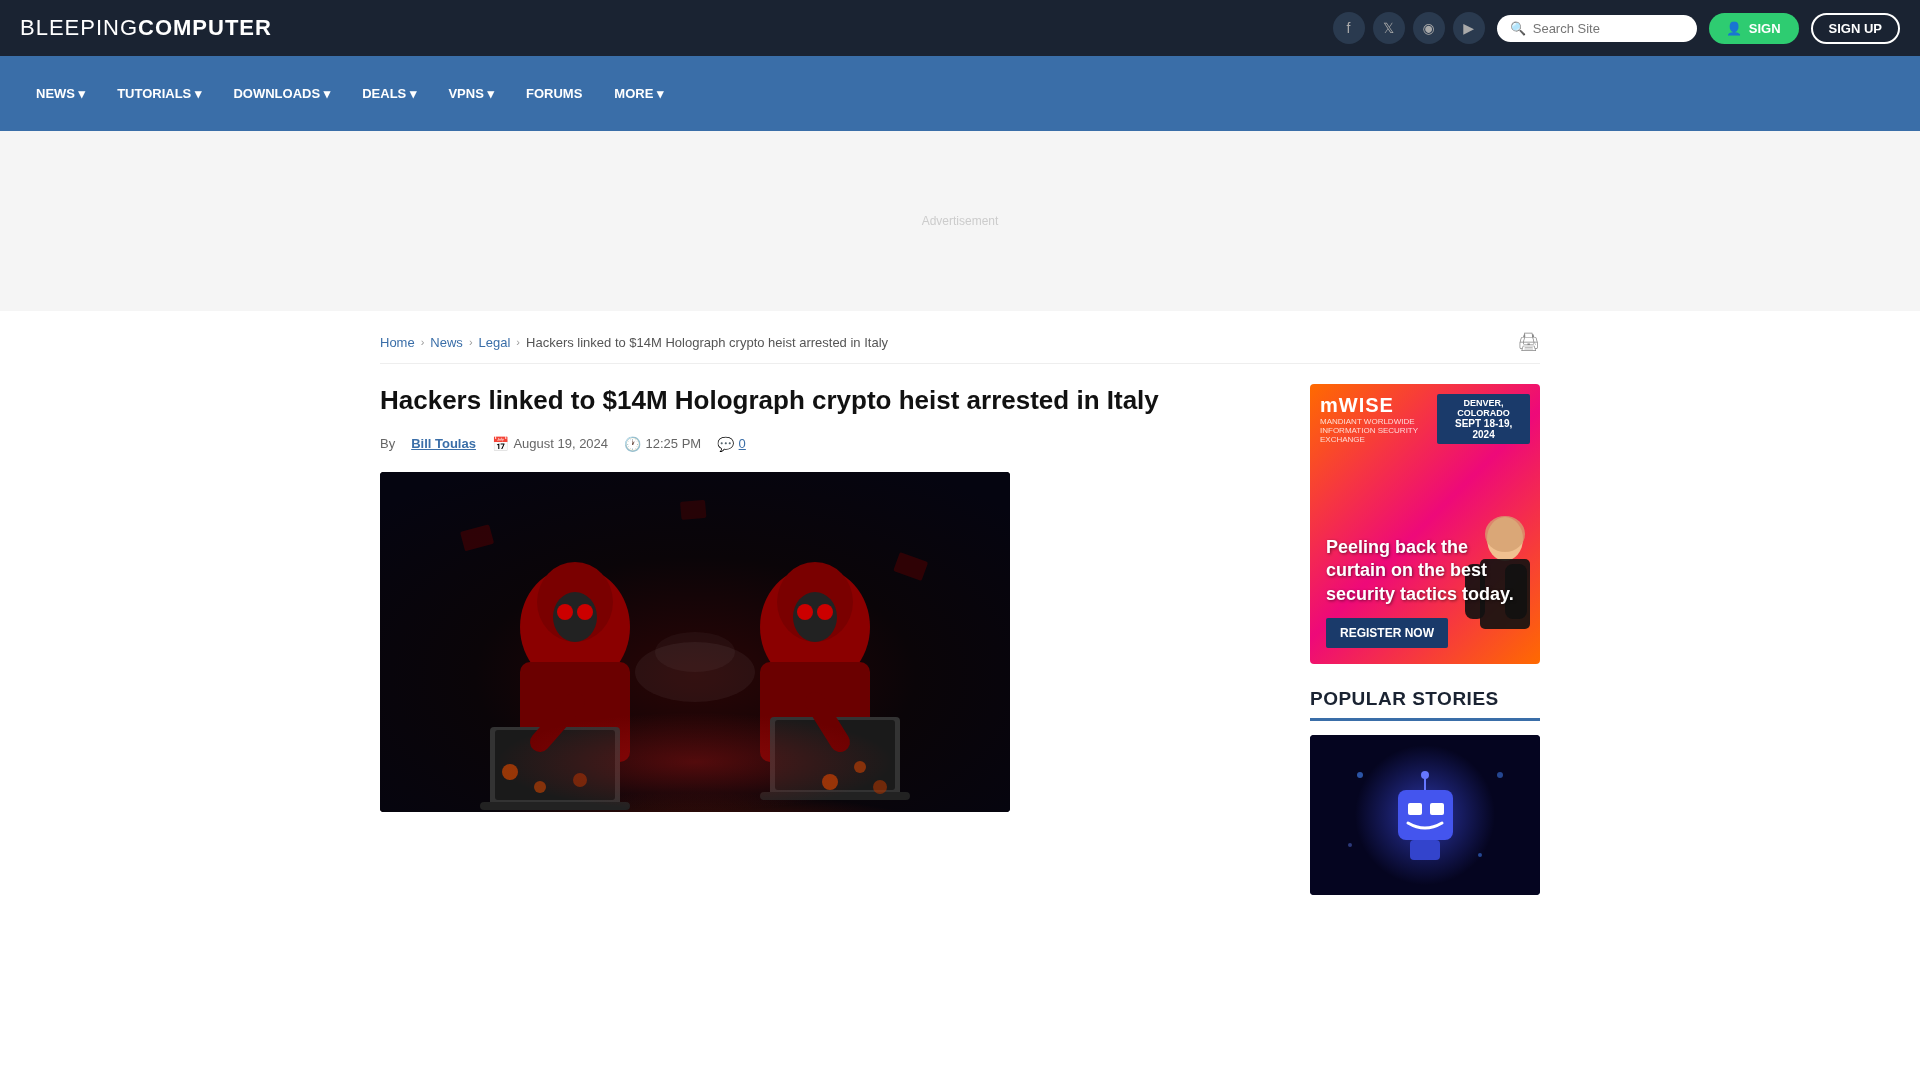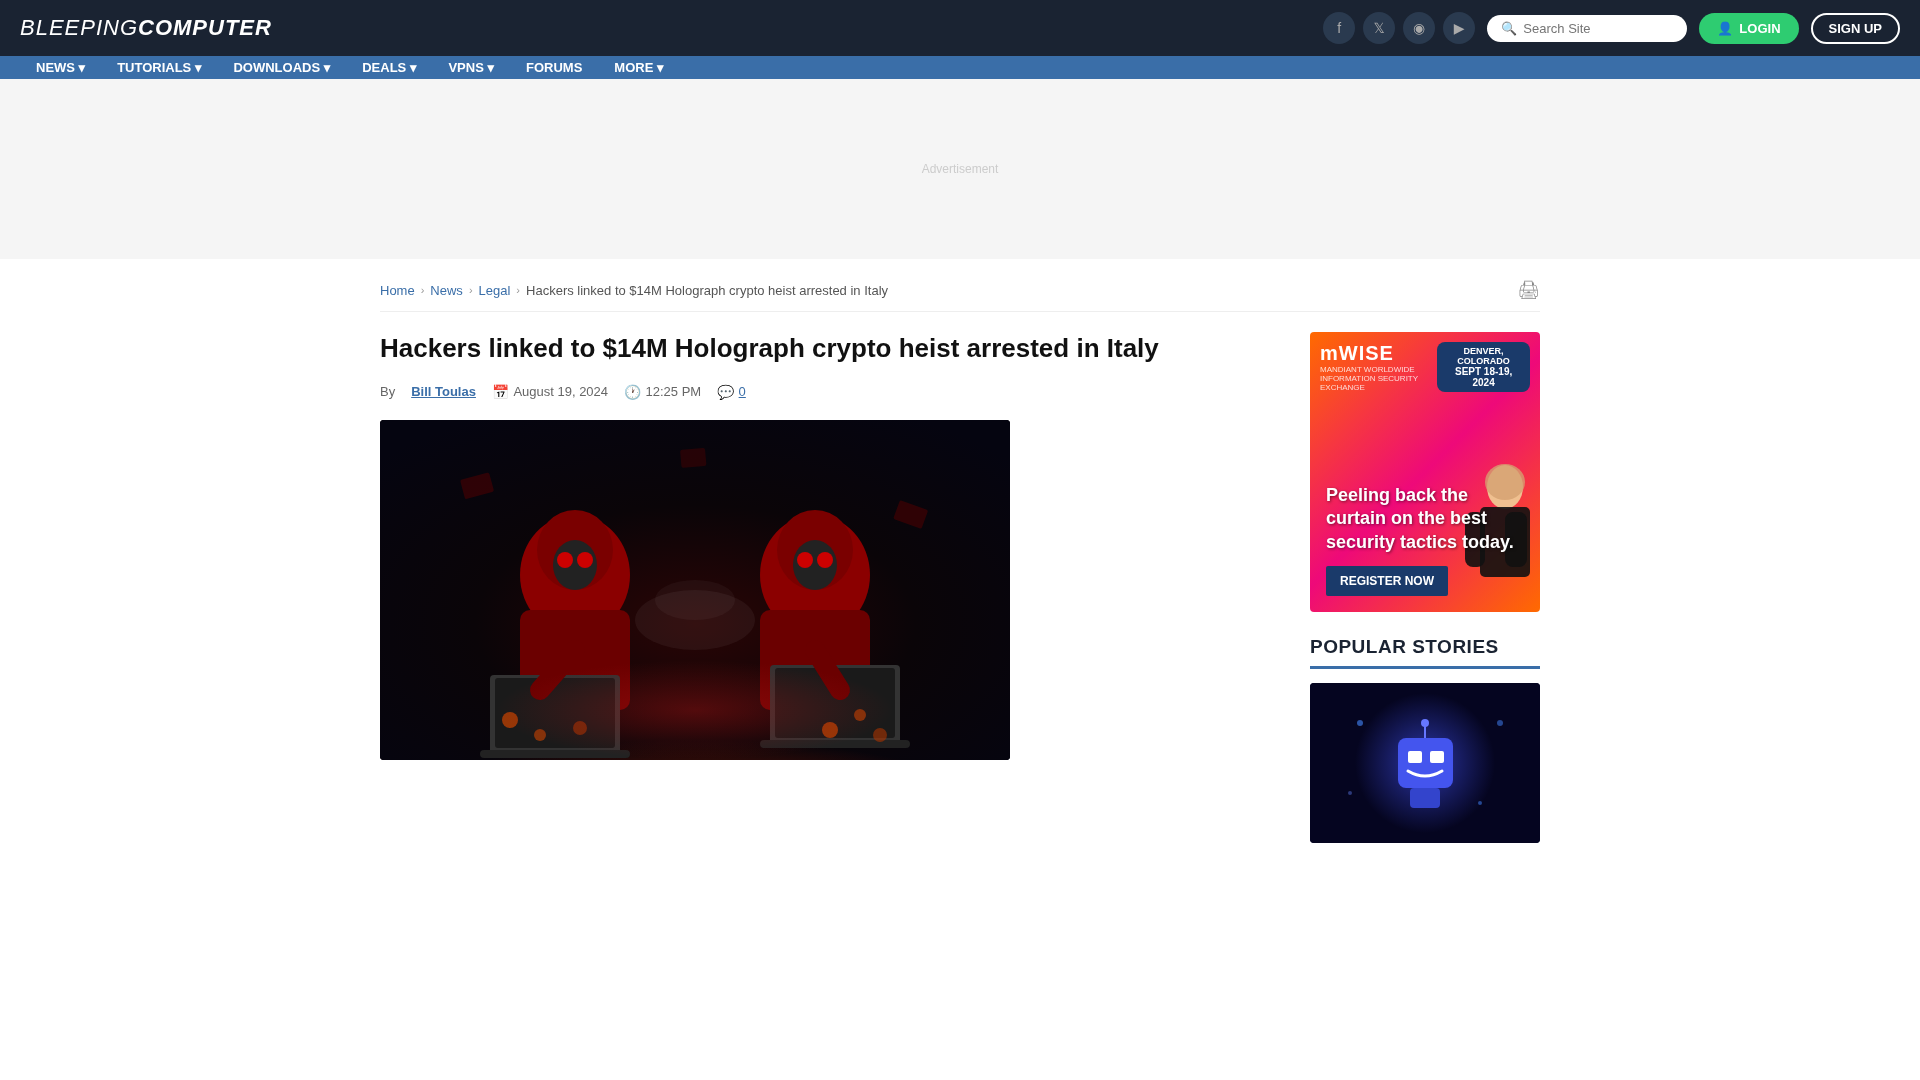--- a/index.html
+++ b/index.html
@@ -11,21 +11,20 @@
       padding: 12px 20px;
       display: flex;
       align-items: center;
       justify-content: space-between;
     }
     .logo {
       color: #fff;
       font-size: 22px;
       font-weight: 300;
       letter-spacing: 1px;
-      font-style: italic;
     }
     .logo strong { font-weight: 700; }
     .header-right {
       display: flex;
       align-items: center;
       gap: 12px;
     }
     .social-icons {
       display: flex;
       gap: 8px;
@@ -87,21 +86,21 @@
     .nav {
       background: #3a6ea8;
       display: flex;
       align-items: center;
       padding: 0 20px;
     }
     .nav-item {
       color: #fff;
       font-size: 13px;
       font-weight: bold;
-      padding: 4px 16px;
+      padding: 30px 16px;
       cursor: pointer;
       display: flex;
       align-items: center;
       gap: 4px;
       text-transform: uppercase;
       white-space: nowrap;
     }
 
     
     .ad-area {
@@ -232,21 +231,21 @@
       right: 10px;
       display: flex;
       justify-content: space-between;
       align-items: flex-start;
     }
     .ad-date-badge {
       background: #1a3a6a;
       color: #fff;
       font-size: 10px;
       padding: 4px 8px;
-      border-radius: 8px;
+      border-radius: 2px;
       text-align: center;
     }
     .ad-headline {
       color: #fff;
       font-size: 18px;
       font-weight: bold;
       line-height: 1.3;
       margin-bottom: 12px;
       text-shadow: 1px 1px 3px rgba(0,0,0,0.5);
     }
@@ -297,21 +296,21 @@
       <div class="social-icon">𝕏</div>
       <div class="social-icon">◉</div>
       <div class="social-icon">▶</div>
     </div>
     <div class="search-bar">
       <span class="search-icon-sm">🔍</span>
       <input type="text" placeholder="Search Site" style="">
     </div>
     <button class="btn-login">
       <span>👤</span>
-      <span>LOGIN</span>
+      <span>SIGN</span>
     </button>
     <button class="btn-signup">SIGN UP</button>
   </div>
 </header>
 
 <nav class="nav">
   <div class="nav-item">NEWS ▾</div>
   <div class="nav-item">TUTORIALS ▾</div>
   <div class="nav-item">DOWNLOADS ▾</div>
   <div class="nav-item">DEALS ▾</div>

